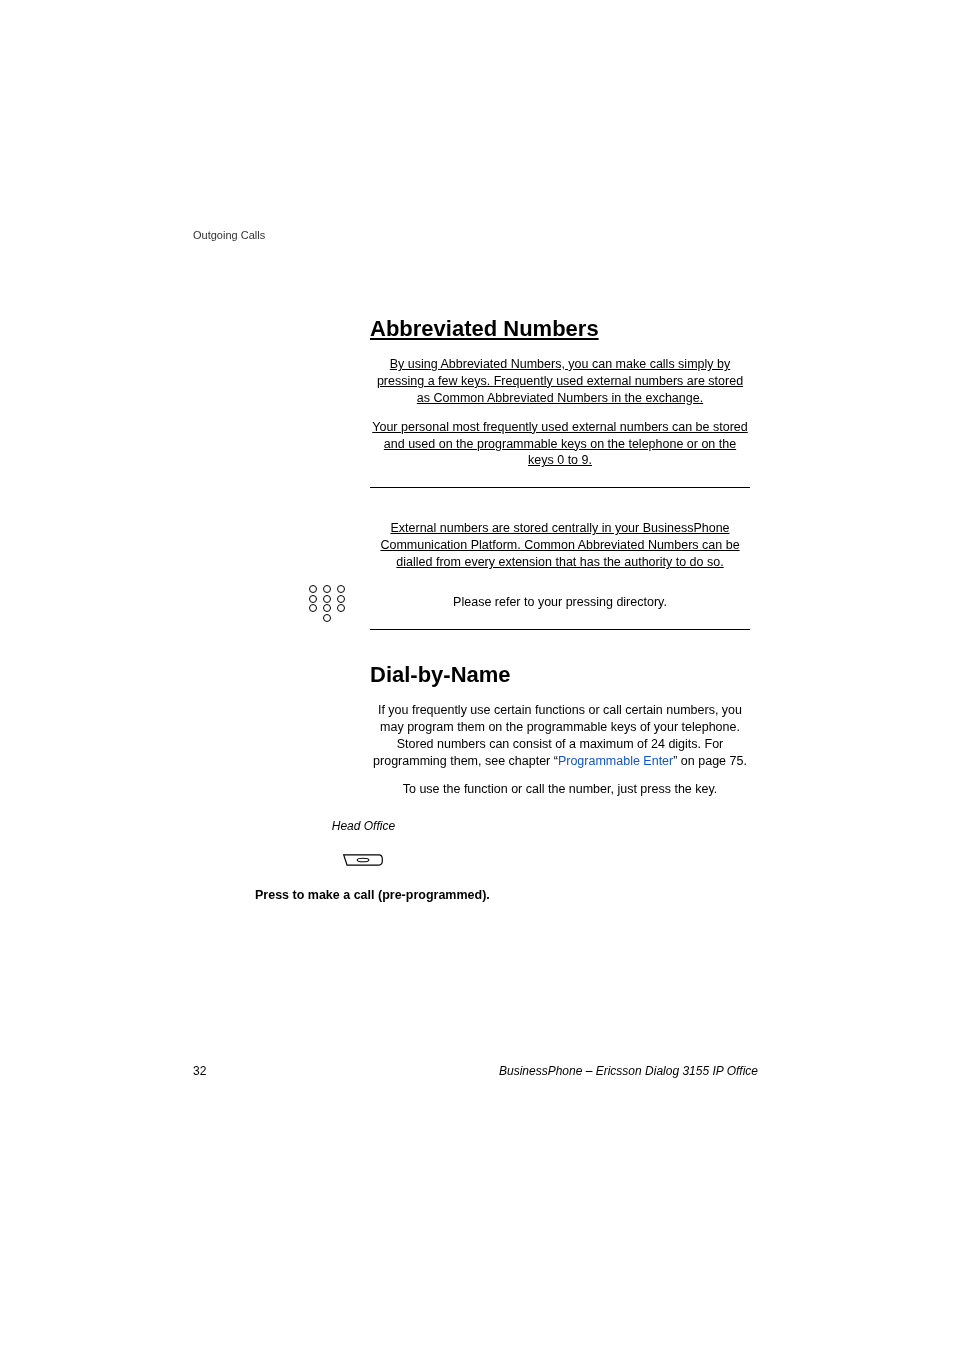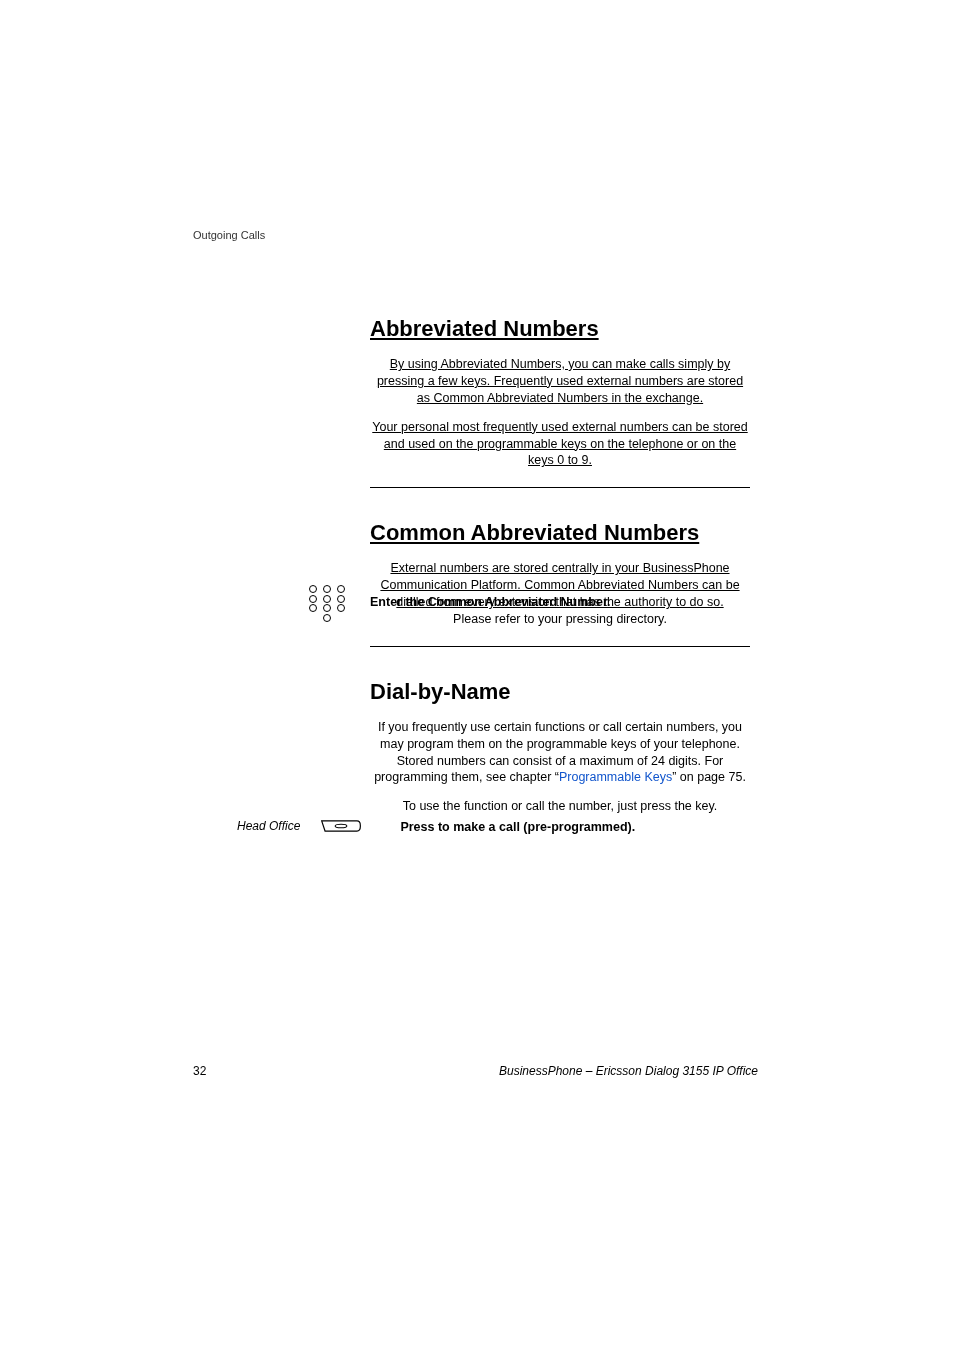--- a/index.html
+++ b/index.html
@@ -71,21 +71,23 @@
     }
     .keypad-icon .single {
       display: flex;
       justify-content: center;
     }
     .headoffice-row {
       position: absolute;
       left: 237px;
       top: 819px;
       display: flex;
+      align-items: center;
       gap: 20px;
+      flex-direction: column;
     }
     .headoffice-label {
       font-style: italic;
       font-size: 12px;
       color: #000;
     }
     .key-icon {
       width: 42px;
       height: 14px;
     }
@@ -116,21 +118,20 @@
 
 <div class="page-header">Outgoing Calls</div>
 
 <div class="content">
 
   <h2 class="section-heading">Abbreviated Numbers</h2>
   <p class="body-text">By using Abbreviated Numbers, you can make calls simply by pressing a few keys. Frequently used external numbers are stored as Common Abbreviated Numbers in the exchange.</p>
   <p class="body-text">Your personal most frequently used external numbers can be stored and used on the programmable keys on the telephone or on the keys 0 to 9.</p>
   <hr class="divider">
 
-  <h2 class="section-heading">Common Abbreviated Numbers</h2>
   <p class="body-text">External numbers are stored centrally in your BusinessPhone Communication Platform. Common Abbreviated Numbers can be dialled from every extension that has the authority to do so.</p>
 </div>
 
 <div class="keypad-icon">
   <div class="row">
       <div class="dot"></div>
       <div class="dot"></div>
       <div class="dot"></div>
     </div>
   <div class="row">
@@ -142,27 +143,26 @@
       <div class="dot"></div>
       <div class="dot"></div>
       <div class="dot"></div>
     </div>
   <div class="single">
       <div class="dot"></div>
     </div>
 </div>
 
 <div class="section-common-instr">
-  <div class="bold-line">Enter the Common Abbreviated Number.</div>
   <p class="body-text">Please refer to your pressing directory.</p>
   <hr class="divider">
 
   <h2 class="section-heading">Dial-by-Name</h2>
   <p class="body-text">
-    <span>If you frequently use certain functions or call certain numbers, you may program them on the programmable keys of your telephone. Stored numbers can consist of a maximum of 24 digits. For programming them, see chapter “</span><span class="link">Programmable Keys</span><span>” on page 75.</span>
+    <span>If you frequently use certain functions or call certain numbers, you may program them on the programmable keys of your telephone. Stored numbers can consist of a maximum of 24 digits. For programming them, see chapter “</span><span class="link">Programmable Enter</span><span>” on page 75.</span>
   </p>
   <p class="body-text">To use the function or call the number, just press the key.</p>
 </div>
 
 <div class="headoffice-row">
   <span class="headoffice-label">Head Office</span>
   <svg class="key-icon" viewBox="0 0 50 16">
     <path d="M 2 2 L 44 2 Q 48 2 48 7 L 48 9 Q 48 14 44 14 L 6 14 Z" fill="none" stroke="#000" stroke-width="1.4"></path>
     <ellipse cx="25" cy="8" rx="7" ry="2.2" fill="none" stroke="#000" stroke-width="1.2"></ellipse>
   </svg>

